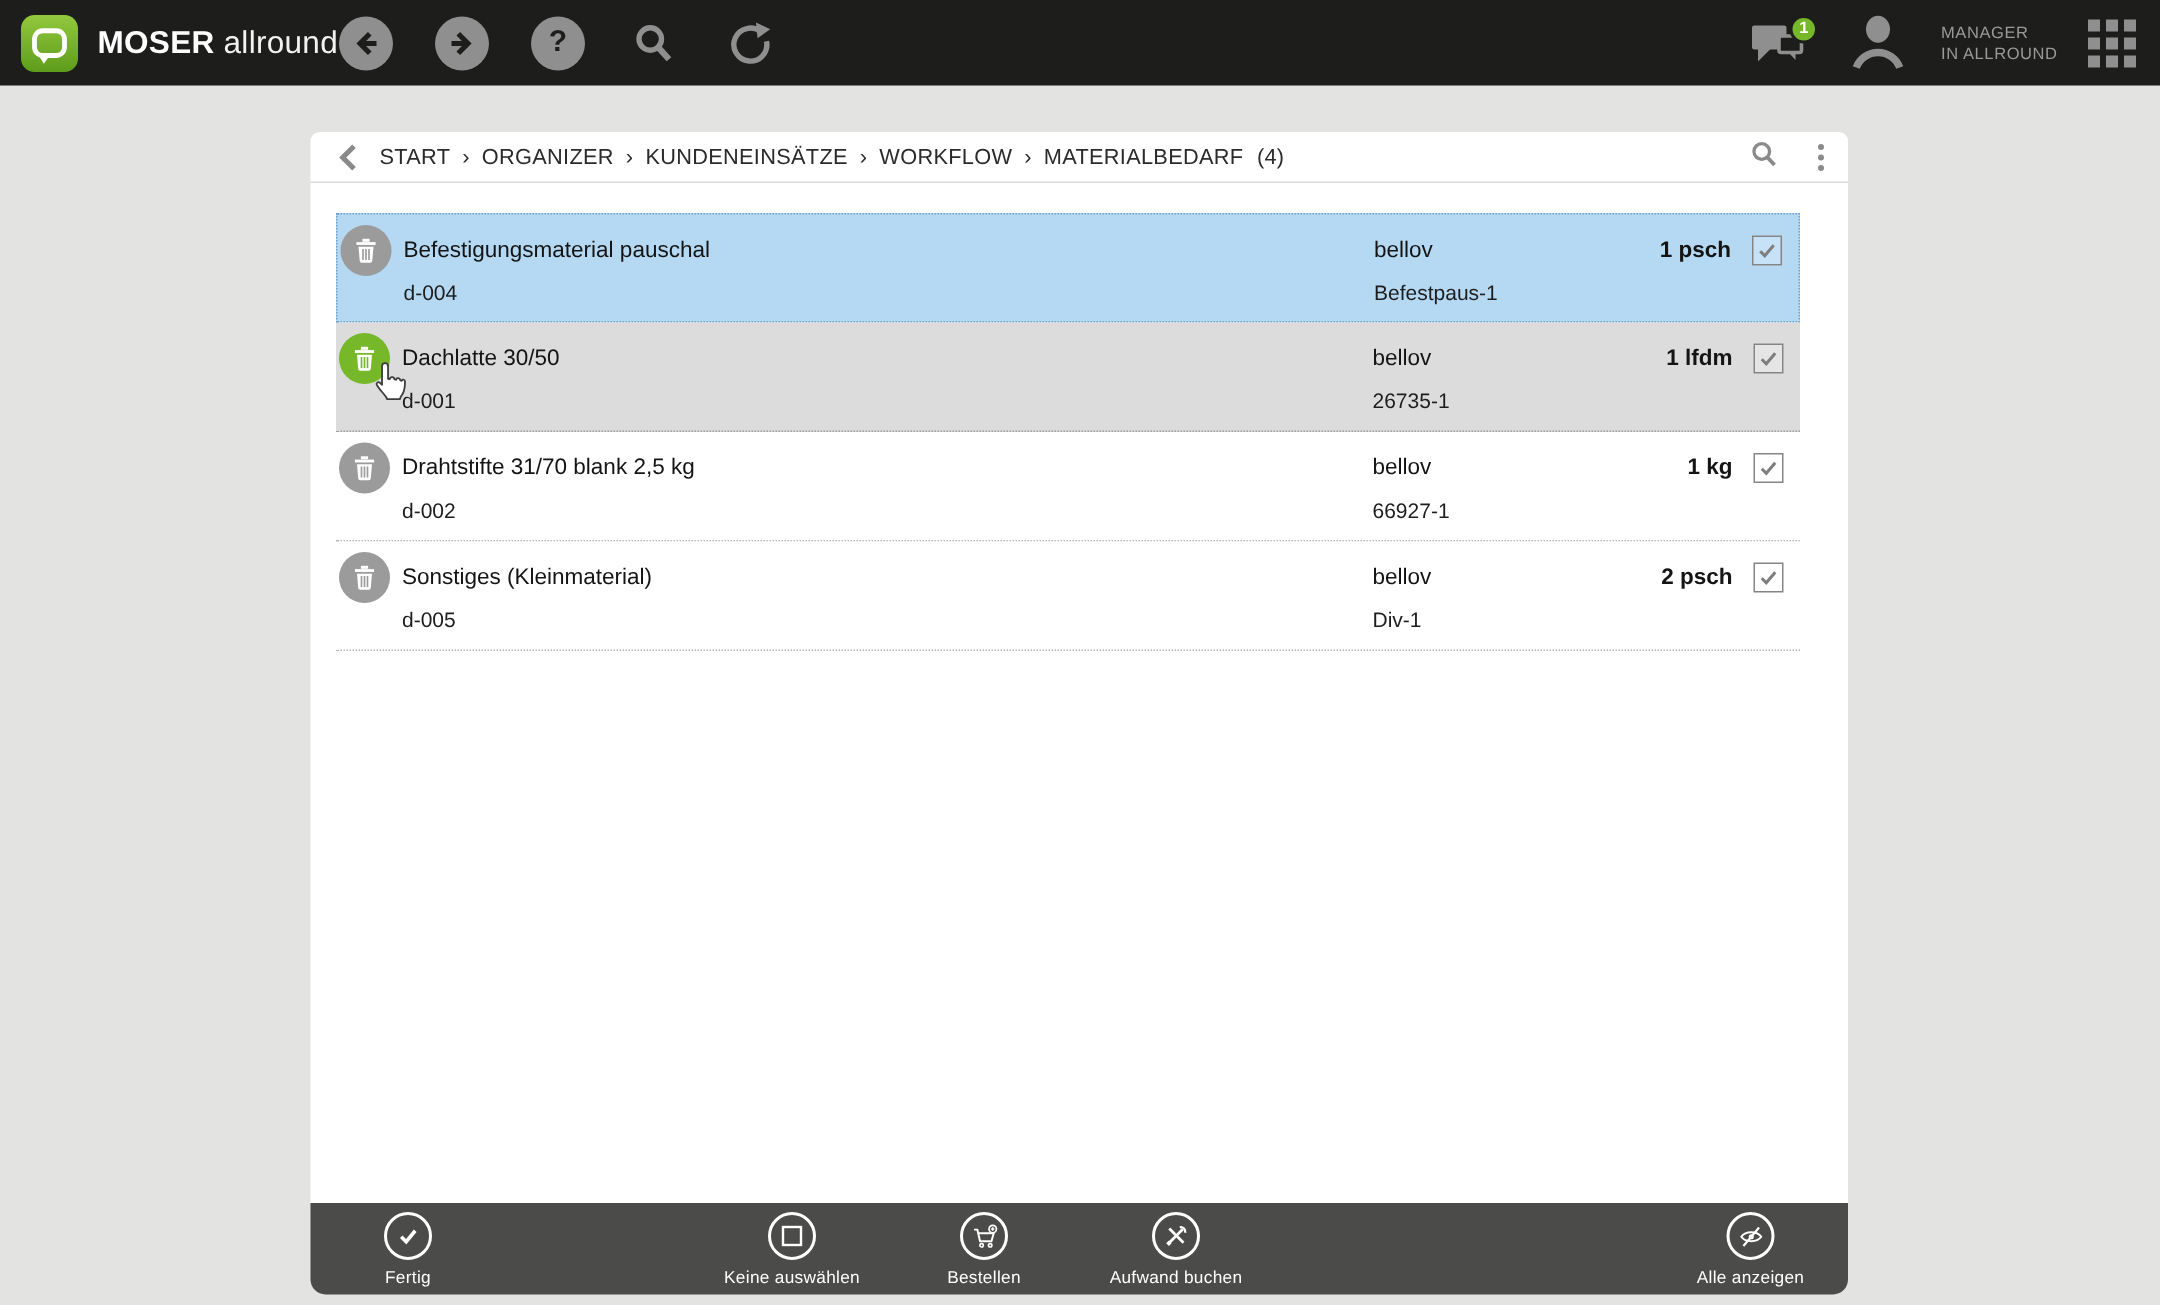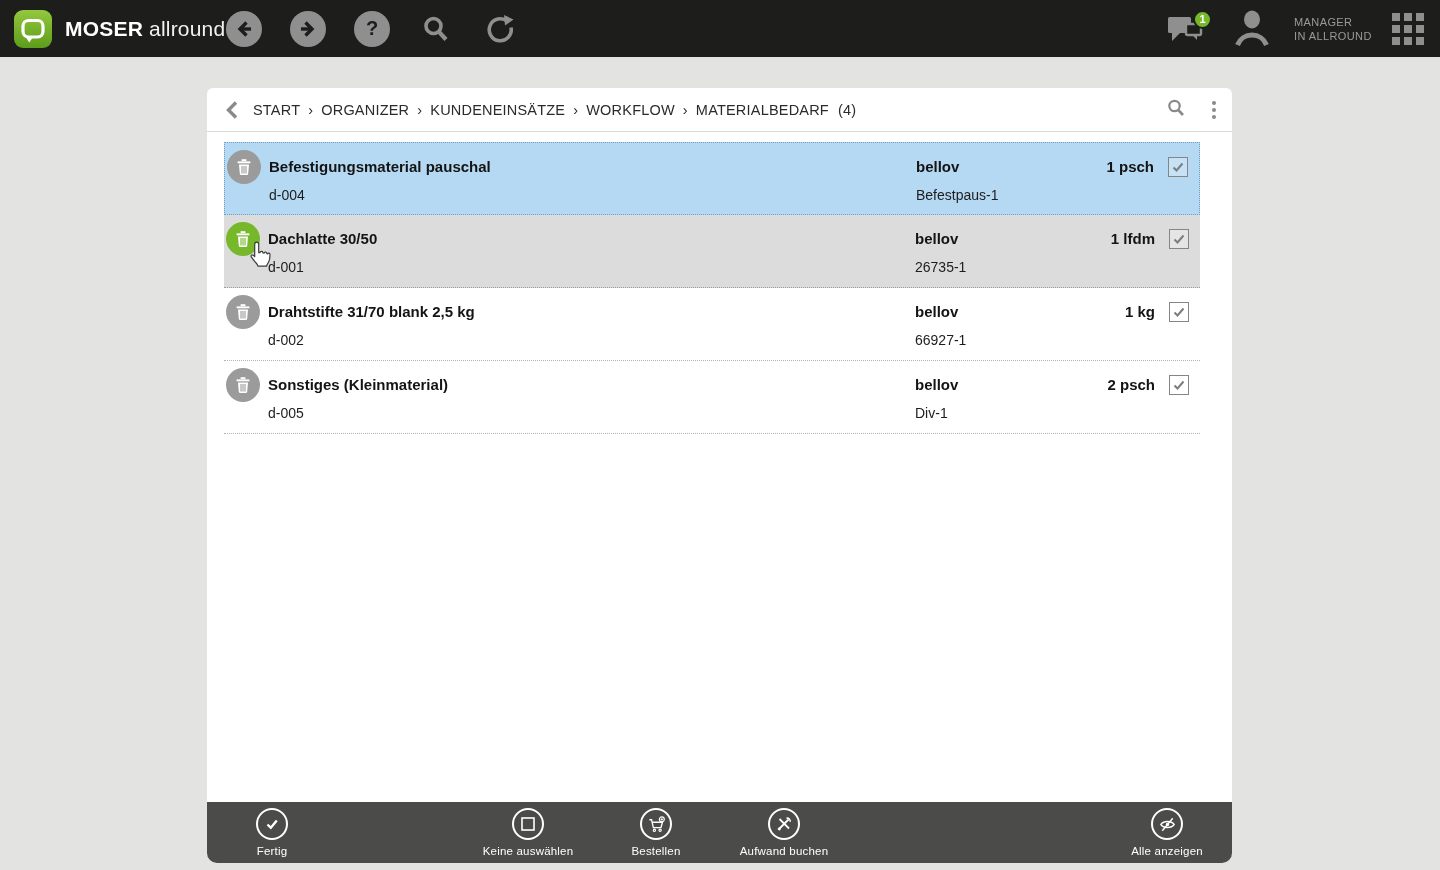--- a/index.html
+++ b/index.html
@@ -49,21 +49,21 @@
   }
   .grid-icon { display:grid; grid-template-columns:repeat(3,8px); grid-template-rows:repeat(3,8px); gap:4px; margin-right:6px; }
   .grid-icon i { background:#8f8f8f; display:block; }
 
   
   .card {
     position:absolute; left:207px; top:88px; width:1025px; height:714px;
     background:#fff; border-radius:6px 6px 0 0;
   }
   .card-header {
-    height:44px; border-bottom:1px solid #d9d9d9;
+    height:34px; border-bottom:1px solid #d9d9d9;
     display:flex; align-items:center; padding:0 16px 0 12px;
   }
   .crumb-back { width:26px; height:26px; display:flex; align-items:center; justify-content:center; margin-right:8px; }
   .breadcrumb { font-size:14.5px; color:#2b2b2b; letter-spacing:.2px; white-space:nowrap; display:flex; align-items:center; }
   .breadcrumb .sep { margin:0 8px; color:#2b2b2b; }
   .breadcrumb .count { margin-left:9px; }
   .header-actions { margin-left:auto; display:flex; align-items:center; gap:26px; }
   .kebab { display:flex; flex-direction:column; gap:3px; align-items:center; }
   .kebab i { width:4px; height:4px; border-radius:50%; background:#8a8a8a; display:block; }
 
@@ -74,21 +74,21 @@
     border-bottom:1px dotted #b3b3b3;
   }
   .row.selected { background:#b5d9f3; border:1px dotted #6fa0c9; }
   .row.hovered  { background:#dcdcdc; border-bottom:1px dotted #9c9c9c; }
   .trash {
     position:absolute; left:2px; top:7px; width:34px; height:34px; border-radius:50%;
     background:#9b9b9b; color:#9b9b9b;
     display:flex; align-items:center; justify-content:center;
   }
   .row.hovered .trash { background:#76b82a; color:#76b82a; }
-  .row .title   { position:absolute; left:44px; top:14px; font-size:15px; font-weight:700; color:#141414; line-height:20px; }
+  .row .title   { position:absolute; left:44px; top:14px; font-size:15px; font-weight:400; color:#141414; line-height:20px; }
   .row .sub     { position:absolute; left:44px; top:43px; font-size:14px; font-weight:400; color:#1d1d1d; line-height:18px; }
   .row .sup     { left:691px; }
   .row .qty     { position:absolute; right:45px; top:14px; font-size:15px; font-weight:700; color:#141414; line-height:20px; text-align:right; }
   .checkbox {
     position:absolute; right:11px; top:14px; width:20px; height:20px;
     border:1px solid #858585; background:rgba(255,255,255,.25);
     display:flex; align-items:center; justify-content:center;
   }
 
   

